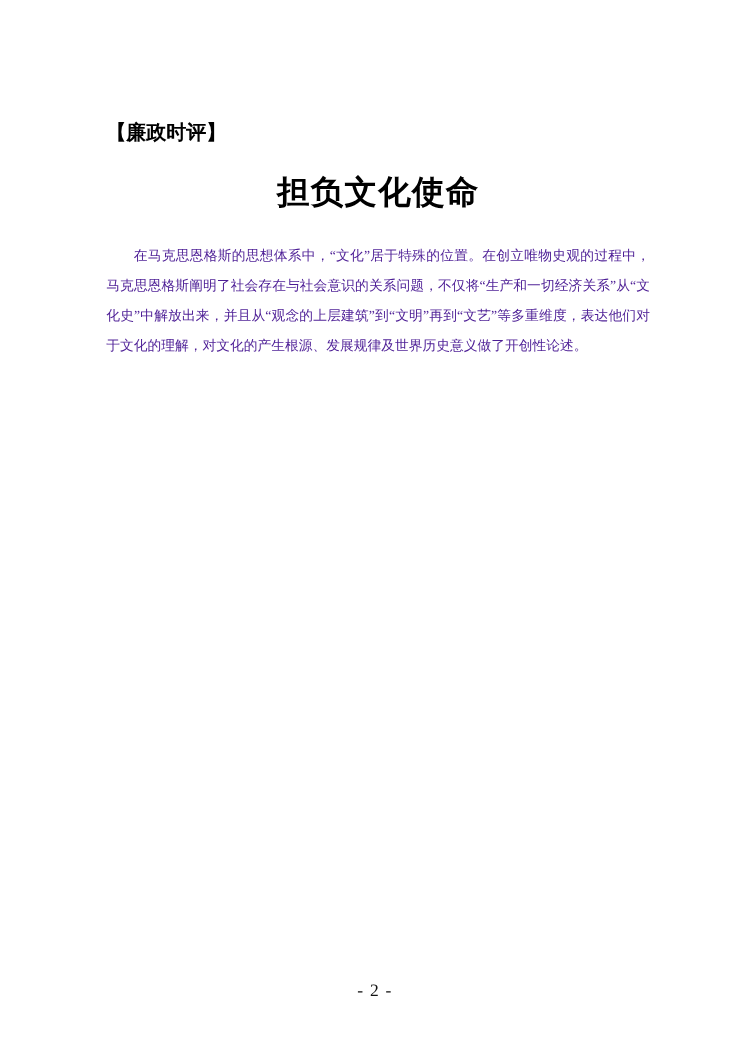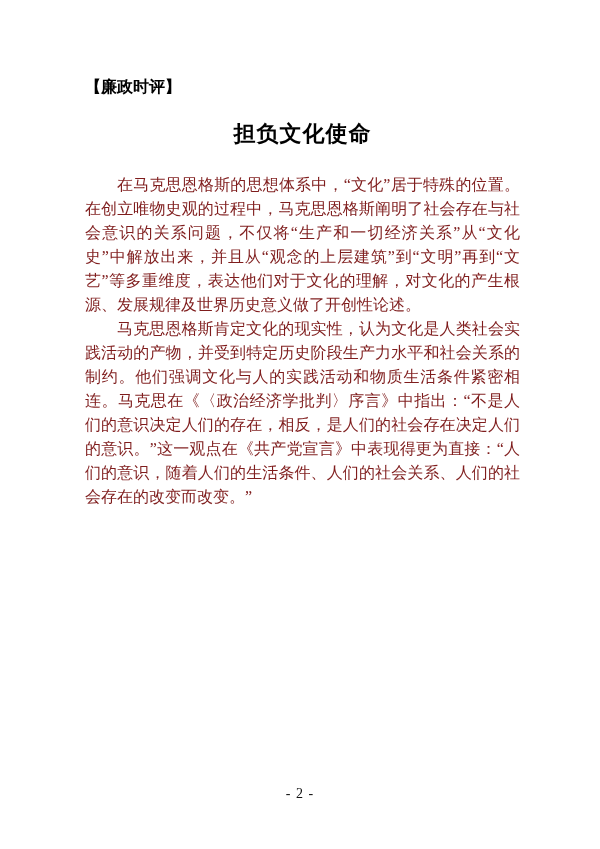--- a/index.html
+++ b/index.html
@@ -11,46 +11,46 @@
     height: 849px;
     background: #ffffff;
     color: #1a1a1a;
     font-family: "Liberation Serif", "DejaVu Serif", serif;
     position: relative;
     overflow: hidden;
   }
   .page {
     position: absolute;
     top: 0; left: 0; right: 0; bottom: 0;
-    padding: 76px 80px 0 85px;
+    padding: 96px 80px 0 85px;
     box-sizing: border-box;
     background: #ffffff;
   }
   .doc-tag {
     font-size: 16px;
     line-height: 21px;
     font-weight: bold;
     color: #000000;
   }
   .doc-title {
     margin: 24px 0 0 0;
     text-align: center;
-    font-size: 22px;
+    font-size: 26px;
     line-height: 26px;
     font-weight: bold;
     color: #000000;
     letter-spacing: 1px;
   }
   .doc-body {
     margin-top: 26px;
-    font-size: 16px;
+    font-size: 11px;
     line-height: 24px;
     text-align: justify;
     text-justify: inter-ideograph;
-    color: #7f1d1d;
+    color: #4c1d95;
   }
   .doc-body p {
     margin: 0;
     padding: 0;
     text-indent: 2em;
   }
   .page-footer {
     position: absolute;
     left: 0;
     right: 0;
@@ -66,18 +66,17 @@
 <body>
 
 <div class="page">
 
   <div class="doc-tag">【廉政时评】</div>
 
   <h1 class="doc-title">担负文化使命</h1>
 
   <div class="doc-body">
     <p>在马克思恩格斯的思想体系中，“文化”居于特殊的位置。在创立唯物史观的过程中，马克思恩格斯阐明了社会存在与社会意识的关系问题，不仅将“生产和一切经济关系”从“文化史”中解放出来，并且从“观念的上层建筑”到“文明”再到“文艺”等多重维度，表达他们对于文化的理解，对文化的产生根源、发展规律及世界历史意义做了开创性论述。</p>
-    <p>马克思恩格斯肯定文化的现实性，认为文化是人类社会实践活动的产物，并受到特定历史阶段生产力水平和社会关系的制约。他们强调文化与人的实践活动和物质生活条件紧密相连。马克思在《〈政治经济学批判〉序言》中指出：“不是人们的意识决定人们的存在，相反，是人们的社会存在决定人们的意识。”这一观点在《共产党宣言》中表现得更为直接：“人们的意识，随着人们的生活条件、人们的社会关系、人们的社会存在的改变而改变。”</p>
   </div>
 
   <div class="page-footer">- 2 -</div>
 
 </div>
 
 </body></html>

